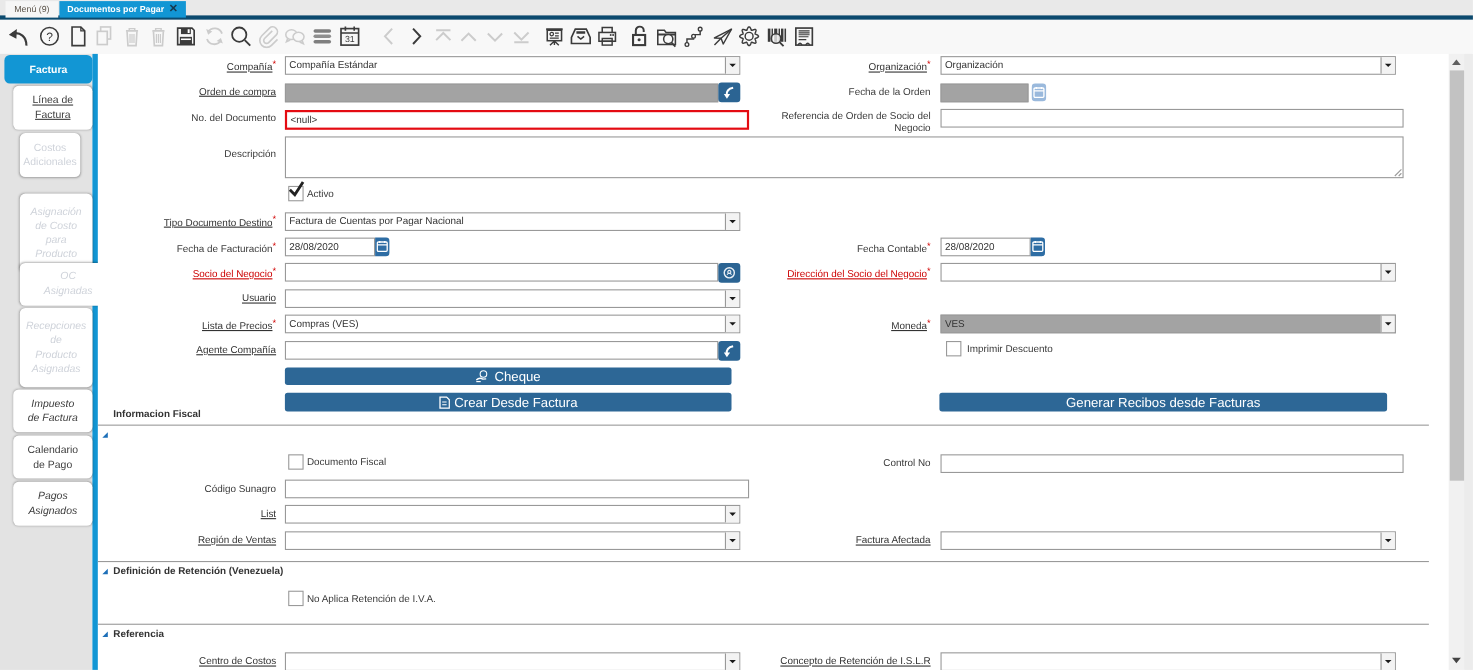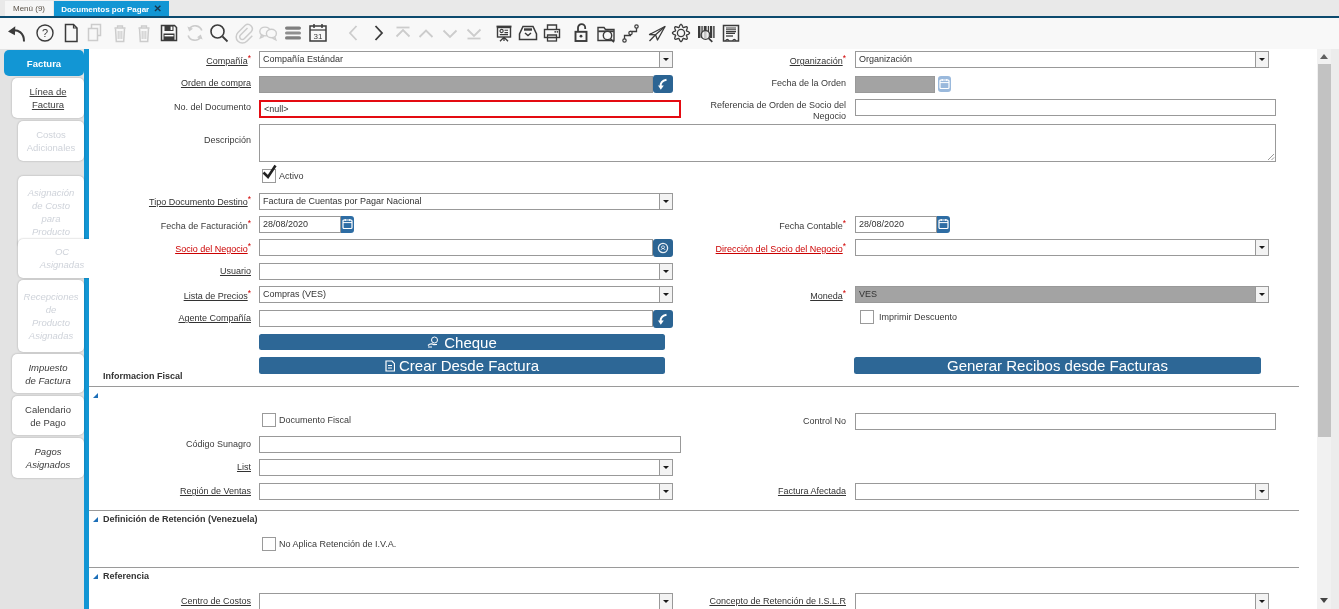--- a/index.html
+++ b/index.html
@@ -1,35 +1,35 @@
 <!DOCTYPE html>
 <html><head><meta charset="utf-8"><style>
 *{margin:0;padding:0;box-sizing:border-box}
 html,body{width:1339px;height:609px;overflow:hidden;font-family:"Liberation Sans",sans-serif;background:#fff}
-#tabbar{position:absolute;left:0;top:0;width:1339px;height:18px;background:#e9e9e9;border-bottom:2px solid #0c4a6e}
+#tabbar{position:absolute;left:0;top:0;width:1339px;height:18px;background:#e9e9e9;border-bottom:4px solid #0c4a6e}
 .tb{position:absolute;top:1px;height:15px;line-height:15px !important;font-size:8px;line-height:14px;text-align:center}
 #toolbar{position:absolute;left:0;top:18px;width:1339px;height:31px;background:#f8f8f8}
 .ti{position:absolute;top:4px}
 #side{position:absolute;left:0;top:49px;width:84px;height:560px;background:#e3e3e3}
 #sdiv{position:absolute;left:84px;top:49px;width:5px;height:560px;background:#1296d4}
 .stab{position:absolute;background:#fff;border-radius:5px;font-size:9.5px;color:#3d3d3d;display:flex;align-items:center;justify-content:center;text-align:center;line-height:13px;box-shadow:0 0 2px rgba(0,0,0,.3)}
 .gr{color:#cfd3da}
 .it{font-style:italic}
 #form{position:absolute;left:89px;top:49px;width:1250px;height:560px;background:#fff}
 .lbl{position:absolute;font-size:9px;color:#3a3a3a;text-align:right;white-space:nowrap;line-height:11px}
 .ul{text-decoration:underline;color:#333}
 .red{color:#cc0000}
 .st{color:#d10000;font-size:8.5px;vertical-align:2px;text-decoration:none;display:inline-block;transform:translateY(-1px)}
 .fld{position:absolute;height:17px;background:#fff;border:1px solid #999;font-size:9px;color:#333;line-height:15px;padding-left:3px;white-space:nowrap}
 .ro{background:#a3a3a3}
 .combo .dd{position:absolute;right:0;top:0;bottom:0;width:13px;background:#f3f3f3;border-left:1px solid #999}
 .combo .dd:after{content:"";position:absolute;left:3px;top:6px;border:3.2px solid transparent;border-top:3.8px solid #1a1a1a}
 .sbt{position:absolute;width:20px;height:18px;background:#2b6493;border-radius:3px}
 .cal{position:absolute;width:13px;height:17px;background:#2e6da4;border-radius:0 3px 3px 0}
-.btn{position:absolute;background:#2d6796;border-radius:2.5px;color:#fff;font-size:15px;text-align:center;display:flex;align-items:center;justify-content:center;gap:4px}
+.btn{position:absolute;background:#2d6796;border-radius:2.5px;color:#fff;font-size:12px;text-align:center;display:flex;align-items:center;justify-content:center;gap:4px}
 .cb{position:absolute;width:14px;height:14px;background:#fff;border:1px solid #9a9a9a}
 .cblbl{position:absolute;font-size:9px;color:#3a3a3a;line-height:14px}
 .sep{position:absolute;left:0;width:1210px;border-top:1px solid #9a9a9a}
 .gh{position:absolute;font-size:9px;font-weight:bold;color:#333;line-height:11px}
 .tri{position:absolute;width:0;height:0;border-left:5px solid transparent;border-bottom:5px solid #1d6fb8}
 #scroll{position:absolute;left:1317px;top:49px;width:14px;height:560px;background:#f1f1f1}
 #sredge{position:absolute;left:1331px;top:49px;width:8px;height:560px;background:#ececec}
 #sthumb{position:absolute;left:1318px;top:64px;width:13px;height:373px;background:#c2c2c2}
 .sarr{position:absolute;left:1320px;width:0;height:0}
 </style></head><body>
@@ -184,21 +184,21 @@
       <rect x="3.5" y="3.5" width="15" height="15.5" stroke="#3b3b3b" stroke-width="1.5"></rect>
       <path d="M6 6 h10 M6 7.8 h10 M6 9.6 h10 M6 11.4 h9" stroke="#3b3b3b" stroke-width="1.1"></path>
       <path d="M6 14 h7" stroke="#3b3b3b" stroke-width="1.3"></path>
       <path d="M5.5 18.8 q1.8-3 3.6 0 M12.5 18.8 q1.8-3 3.6 0" stroke="#3b3b3b" stroke-width="1.2" fill="none"></path>
     </svg>
 </div>
 <div id="side"></div>
 <div id="sdiv"></div>
 <div class="stab " style="left:4px;top:50px;width:80px;height:26px;background:#1296d4;color:#fff;font-weight:bold;box-shadow:none">Factura</div>
 <div class="stab " style="left:12px;top:78px;width:72px;height:40px;text-decoration:underline;">Línea de<br>Factura</div>
-<div class="stab gr" style="left:18px;top:121px;width:66px;height:40px;">Costos<br>Adicionales</div>
+<div class="stab gr" style="left:18px;top:121px;width:55px;height:40px;">Costos<br>Adicionales</div>
 <div class="stab gr it" style="left:18px;top:163.5px;width:66px;height:72px;margin-top:12px;">Asignación<br>de Costo<br>para<br>Producto</div>
 <div class="stab gr it" style="left:18px;top:238.5px;width:88px;height:39px;">OC<br>Asignadas</div>
 <div class="stab gr it" style="left:18px;top:280px;width:66px;height:71.5px;">Recepciones<br>de<br>Producto<br>Asignadas</div>
 <div class="stab it" style="left:12px;top:354px;width:72px;height:39px;">Impuesto<br>de Factura</div>
 <div class="stab " style="left:12px;top:396px;width:72px;height:39px;">Calendario<br>de Pago</div>
 <div class="stab it" style="left:12px;top:437.5px;width:72px;height:40px;">Pagos<br>Asignados</div>
 <div id="form">
 <div class="lbl" style="left:-8px;top:5px;width:170px"><span class="ul">Compañía</span><span class="st">*</span></div>
 <div class="fld combo" style="left:170px;top:2px;width:414px">Compañía Estándar<span class="dd"></span></div>
 <div class="lbl" style="left:587px;top:5px;width:170px"><span class="ul">Organización</span><span class="st">*</span></div>

